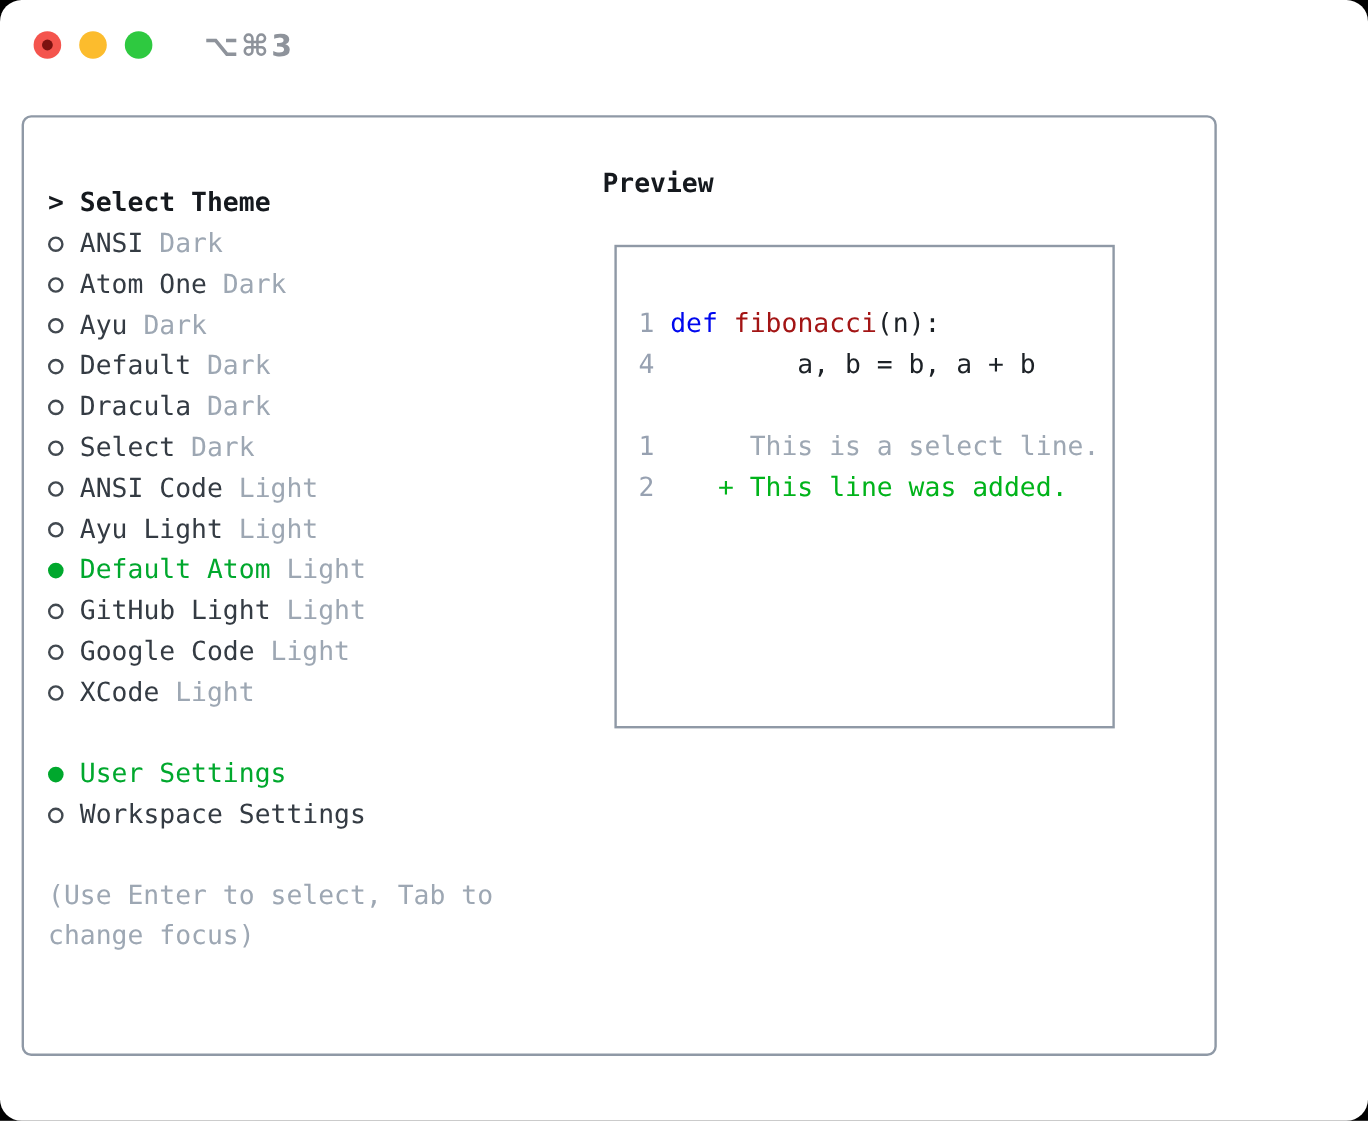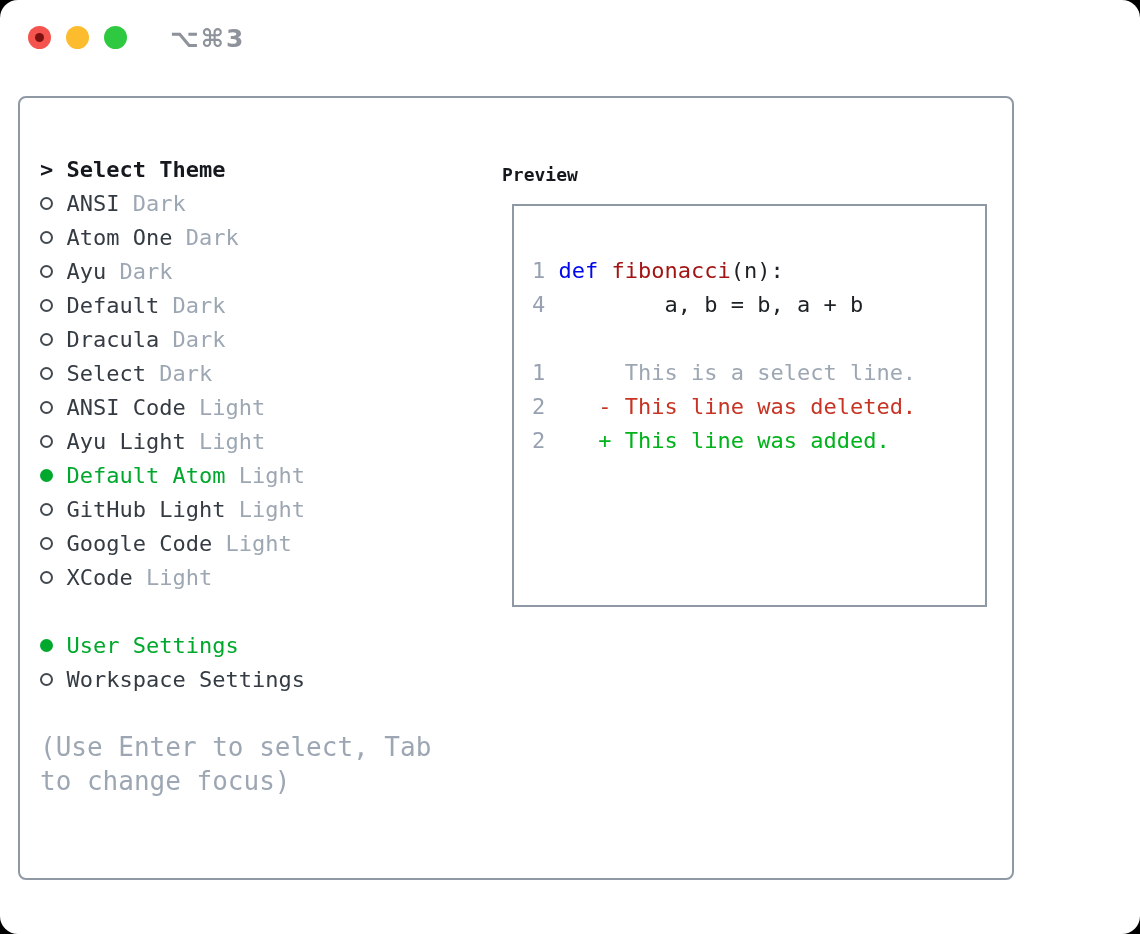--- a/index.html
+++ b/index.html
@@ -38,25 +38,25 @@
   .bullet{width:26.5px;display:flex;align-items:center;justify-content:flex-start;flex:0 0 26.5px;}
   .circle{width:13px;height:13px;border-radius:50%;box-sizing:border-box;border:2px solid var(--c-circle);}
   .circle.filled{border:none;background:var(--c-green);}
   .caret{color:var(--c-heading);font-weight:bold;font-size:22px;}
   .lbl{color:var(--c-dark);}
   .lbl.selected{color:var(--c-green);}
   .suffix{color:var(--c-muted);}
   .heading-text{color:var(--c-heading);font-weight:bold;}
   .subheading-text{color:var(--c-heading);}
   .spacer{height:34px;}
-  .hint{width:420px;font-size:26px;line-height:34px;color:var(--c-muted);white-space:normal;}
+  .hint{width:420px;font-size:22px;line-height:34px;color:var(--c-muted);white-space:normal;}
   
-  .preview-heading{position:absolute;left:482px;top:60px;font-size:18px;line-height:34px;font-weight:bold;color:var(--c-heading);}
+  .preview-heading{position:absolute;left:482px;top:39px;font-size:22px;line-height:34px;font-weight:bold;color:var(--c-heading);}
   .preview-box{
-    position:absolute;left:492px;top:106px;width:475px;height:403px;
+    position:absolute;left:492px;top:106px;width:417px;height:403px;
     border:2px solid var(--c-border);box-sizing:border-box;background:#fff;
     overflow:hidden;
   }
   .code{padding:48px 0 0 18px;}
   .code-line{height:34px;font-size:22px;line-height:34px;white-space:pre;}
   .lnum{color:var(--c-lnum);margin-right:13.25px;}
   .seg-plain{color:var(--c-code);}
   .seg-kw{color:var(--c-kw);}
   .seg-fn{color:var(--c-fn);}
   .seg-ctx{color:var(--c-muted);}
@@ -116,19 +116,18 @@
     </div>
 
     <div class="preview-heading">Preview</div>
 
     <div class="preview-box">
       <div class="code" id="preview-code">
           <div class="code-line"><span class="lnum">1</span><span class="seg-kw">def</span><span class="seg-plain"> </span><span class="seg-fn">fibonacci</span><span class="seg-plain">(n):</span></div>
           <div class="code-line"><span class="lnum">4</span><span class="seg-plain">        a, b = b, a + b</span></div>
           <div class="code-line"><span class="lnum"></span></div>
           <div class="code-line"><span class="lnum">1</span><span class="seg-ctx">     This is a select line.</span></div>
-          <div class="code-line"><span class="lnum">2</span><span class="seg-del">   - This line was deleted.</span></div>
           <div class="code-line"><span class="lnum">2</span><span class="seg-add">   + This line was added.</span></div>
         </div>
     </div>
 
   </div>
 </div>
 
 </body></html>

